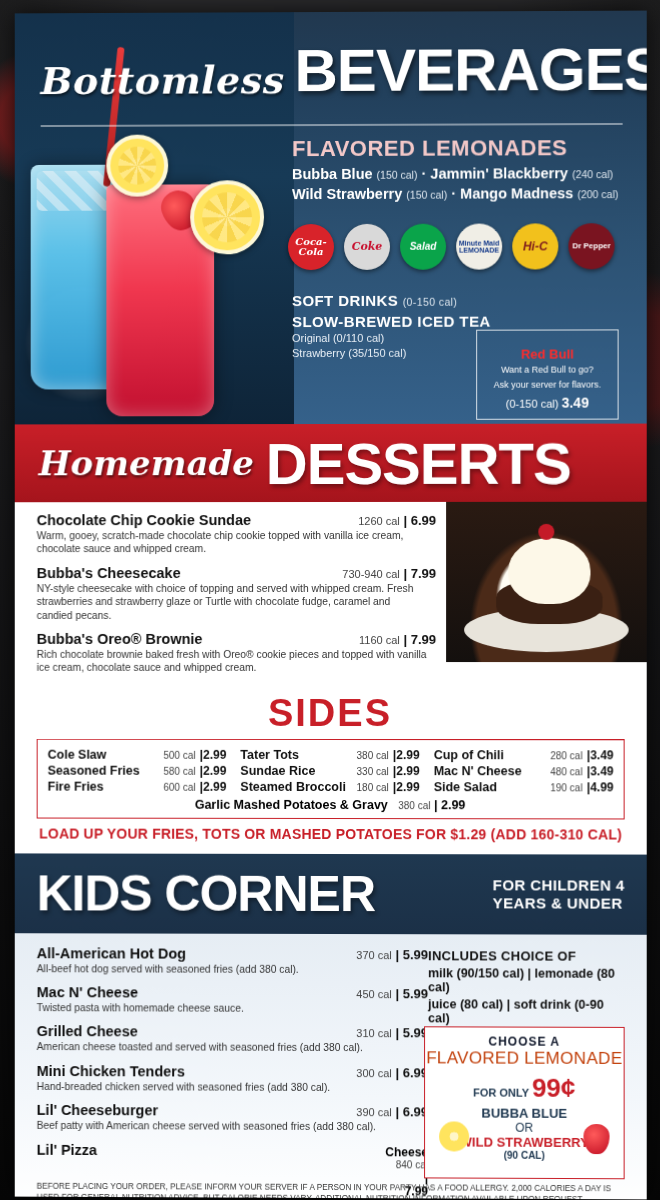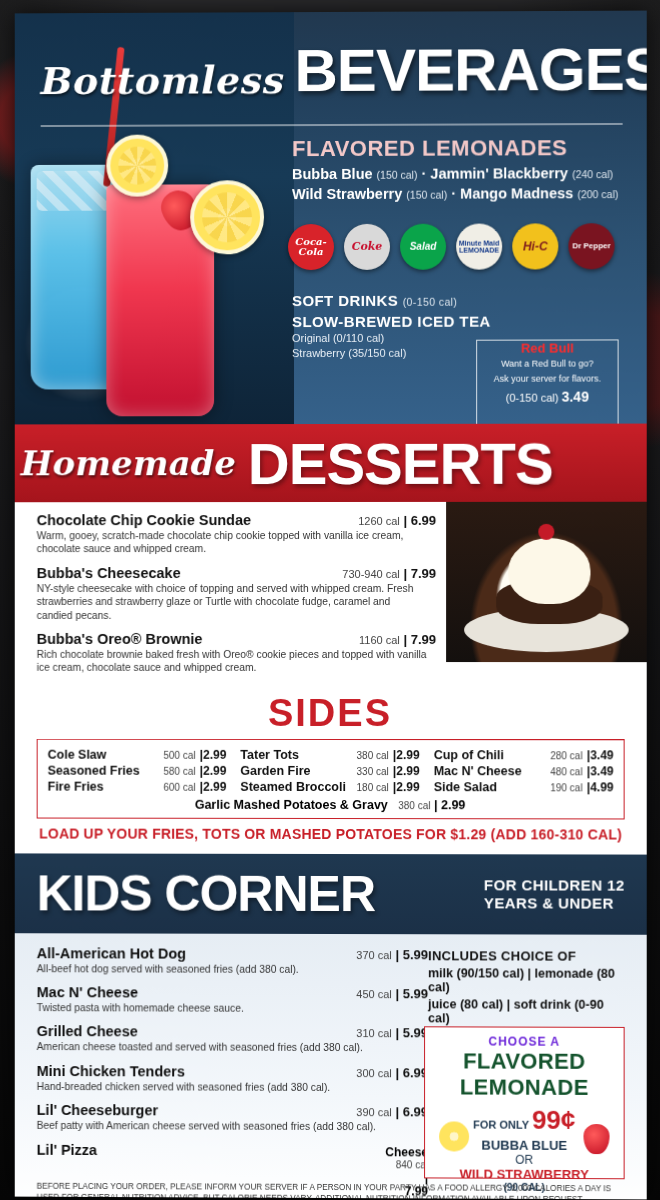--- a/index.html
+++ b/index.html
@@ -130,35 +130,35 @@
   .b-mm { background:#f0eee6; color:#153a8a; font-size:7px; }
   .b-hic { background:#f2c11c; color:#7f1d1d; font-size:12px; font-style:italic; }
   .b-drp { background:#7a1420; font-size:8px; }
 
   .softdrinks { position:absolute; left:278px; top:280px; color:#fff; }
   .sd-row { font-size:15px; font-weight:bold; letter-spacing:.4px; margin-bottom:4px; }
   .tea-sub { font-size:14px; font-weight:bold; }
   .tea-small { font-size:11px; font-weight:normal; color:#e7eef5; line-height:1.35; }
 
   .redbull {
-    position:absolute; right:28px; top:328px; width:142px; height:90px;
+    position:absolute; right:28px; top:318px; width:142px; height:90px;
     border:1.5px solid rgba(255,255,255,.8);
-    text-align:center; color:#fff; padding-top:0;
+    text-align:center; color:#fff; padding-top:16px;
   }
   .rb-logo { font-size:13px; font-weight:bold; color:#fff; }
   .rb-logo b { color:#ff2b2b; }
   .rb-text { font-size:9px; line-height:1.3; margin-top:3px; }
   .rb-price { font-size:11px; margin-top:4px; }
   .rb-price b { font-size:14px; }
 
   
   .dess-band {
     position:relative; height:78px;
     background:linear-gradient(180deg,#c81f28 0%, #a5141c 100%);
-    display:flex; align-items:center; padding:0 6px;
+    display:flex; align-items:center; padding:0 24px;
   }
   .dess-script { font-size:34px; }
   .dess-big {
     font-size:58px; font-weight:bold; color:#fff; letter-spacing:-1px;
     margin-left:12px; text-shadow:2px 3px 4px rgba(0,0,0,.35);
   }
   .dess-body { position:relative; background:#fff; padding:10px 22px 4px 22px; min-height:160px; }
   .dess-photo {
     position:absolute; right:0; top:0; width:200px; height:160px;
     background:
@@ -219,22 +219,22 @@
   }
   .kids-left { width:392px; }
   .kids-right { position:absolute; right:22px; top:14px; width:196px; }
   .inc-title { font-size:13px; font-weight:bold; color:#111; letter-spacing:.3px; }
   .inc-line { font-size:12.5px; font-weight:bold; color:#111; margin-top:3px; }
 
   .lemonade-box {
     position:absolute; right:22px; top:92px; width:200px; height:152px;
     border:1.5px solid #c81f28; background:#fff; text-align:center; padding-top:7px;
   }
-  .lb-1 { font-size:12px; font-weight:bold; color:#6d28d9; letter-spacing:1px; }
-  .lb-2 { font-size:22px; font-weight:bold; color:#14532d; letter-spacing:.3px; }
+  .lb-1 { font-size:12px; font-weight:bold; color:#0f172a; letter-spacing:1px; }
+  .lb-2 { font-size:17px; font-weight:normal; color:#c2410c; letter-spacing:.3px; }
   .lb-3 { font-size:11px; font-weight:bold; color:#1f3850; margin-top:4px; }
   .lb-3 .big { font-size:26px; color:#c81f28; }
   .lb-4 { font-size:13px; font-weight:bold; color:#1f3850; margin-top:2px; }
   .lb-5 { font-size:12px; font-weight:normal; color:#1f3850; }
   .lb-6 { font-size:13px; font-weight:bold; color:#c81f28; }
   .lb-7 { font-size:10px; font-weight:bold; color:#1f3850; }
   .lb-lemon {
     position:absolute; left:14px; bottom:26px; width:30px; height:30px; border-radius:50%;
     background:radial-gradient(circle,#fff6c9 0 20%, #ffe45e 22% 75%, #fdf8d8 77% 100%);
   }
@@ -392,21 +392,21 @@
           <span class="sc">280 cal</span>|
           <span class="pr">3.49</span>
         </div>
 
         <div class="side-item">
           <span>Seasoned Fries</span><span class="sp"></span>
           <span class="sc">580 cal</span>|
           <span class="pr">2.99</span>
         </div>
         <div class="side-item">
-          <span>Garden Fire</span><span class="sp"></span>
+          <span>Sundae Rice</span><span class="sp"></span>
           <span class="sc">330 cal</span>|
           <span class="pr">2.99</span>
         </div>
         <div class="side-item">
           <span>Mac N' Cheese</span><span class="sp"></span>
           <span class="sc">480 cal</span>|
           <span class="pr">3.49</span>
         </div>
 
         <div class="side-item">
@@ -431,21 +431,21 @@
         | <span>2.99</span>
       </div>
     </div>
     <div class="load-up">LOAD UP YOUR FRIES, TOTS OR MASHED POTATOES FOR $1.29  (ADD 160-310 CAL)</div>
   </section>
 
   <section>
     <div class="kids-band">
       <div class="kids-big">KIDS CORNER</div>
       <div class="kids-sub">
-        <div>FOR CHILDREN 12</div>
+        <div>FOR CHILDREN 4</div>
         <div>YEARS &amp; UNDER</div>
       </div>
     </div>
 
     <div class="kids-body">
       <div class="kids-left">
 
         <div class="item">
           <div class="item-row">
             <span class="item-name">All-American Hot Dog</span>

